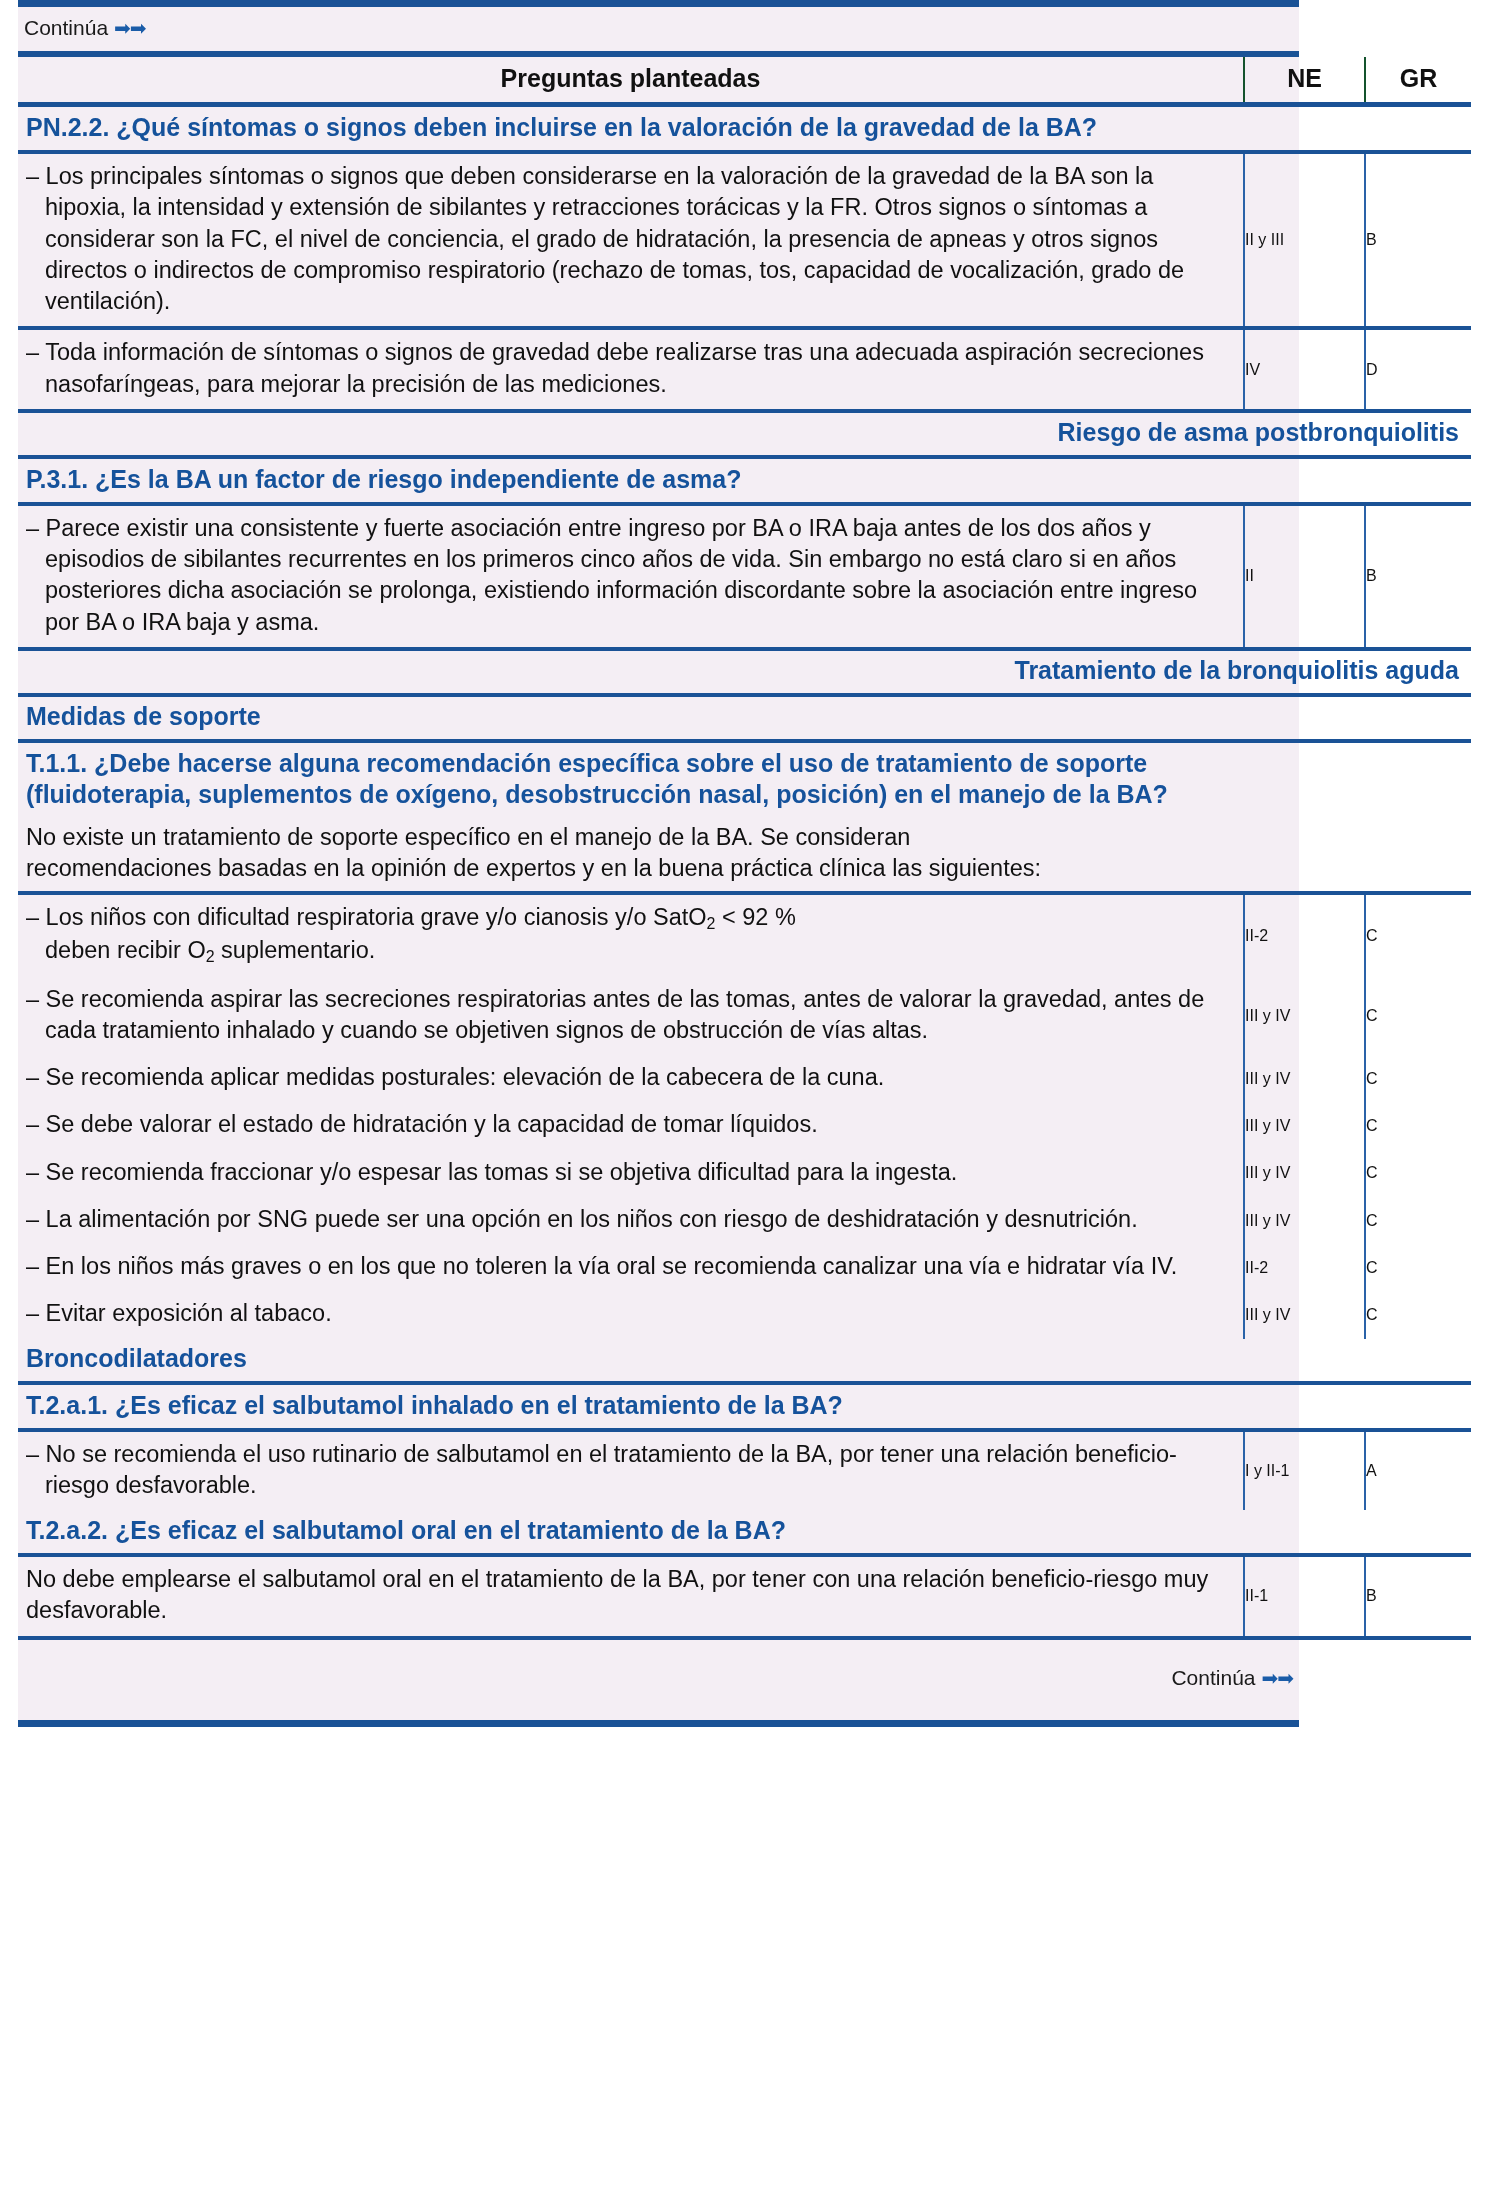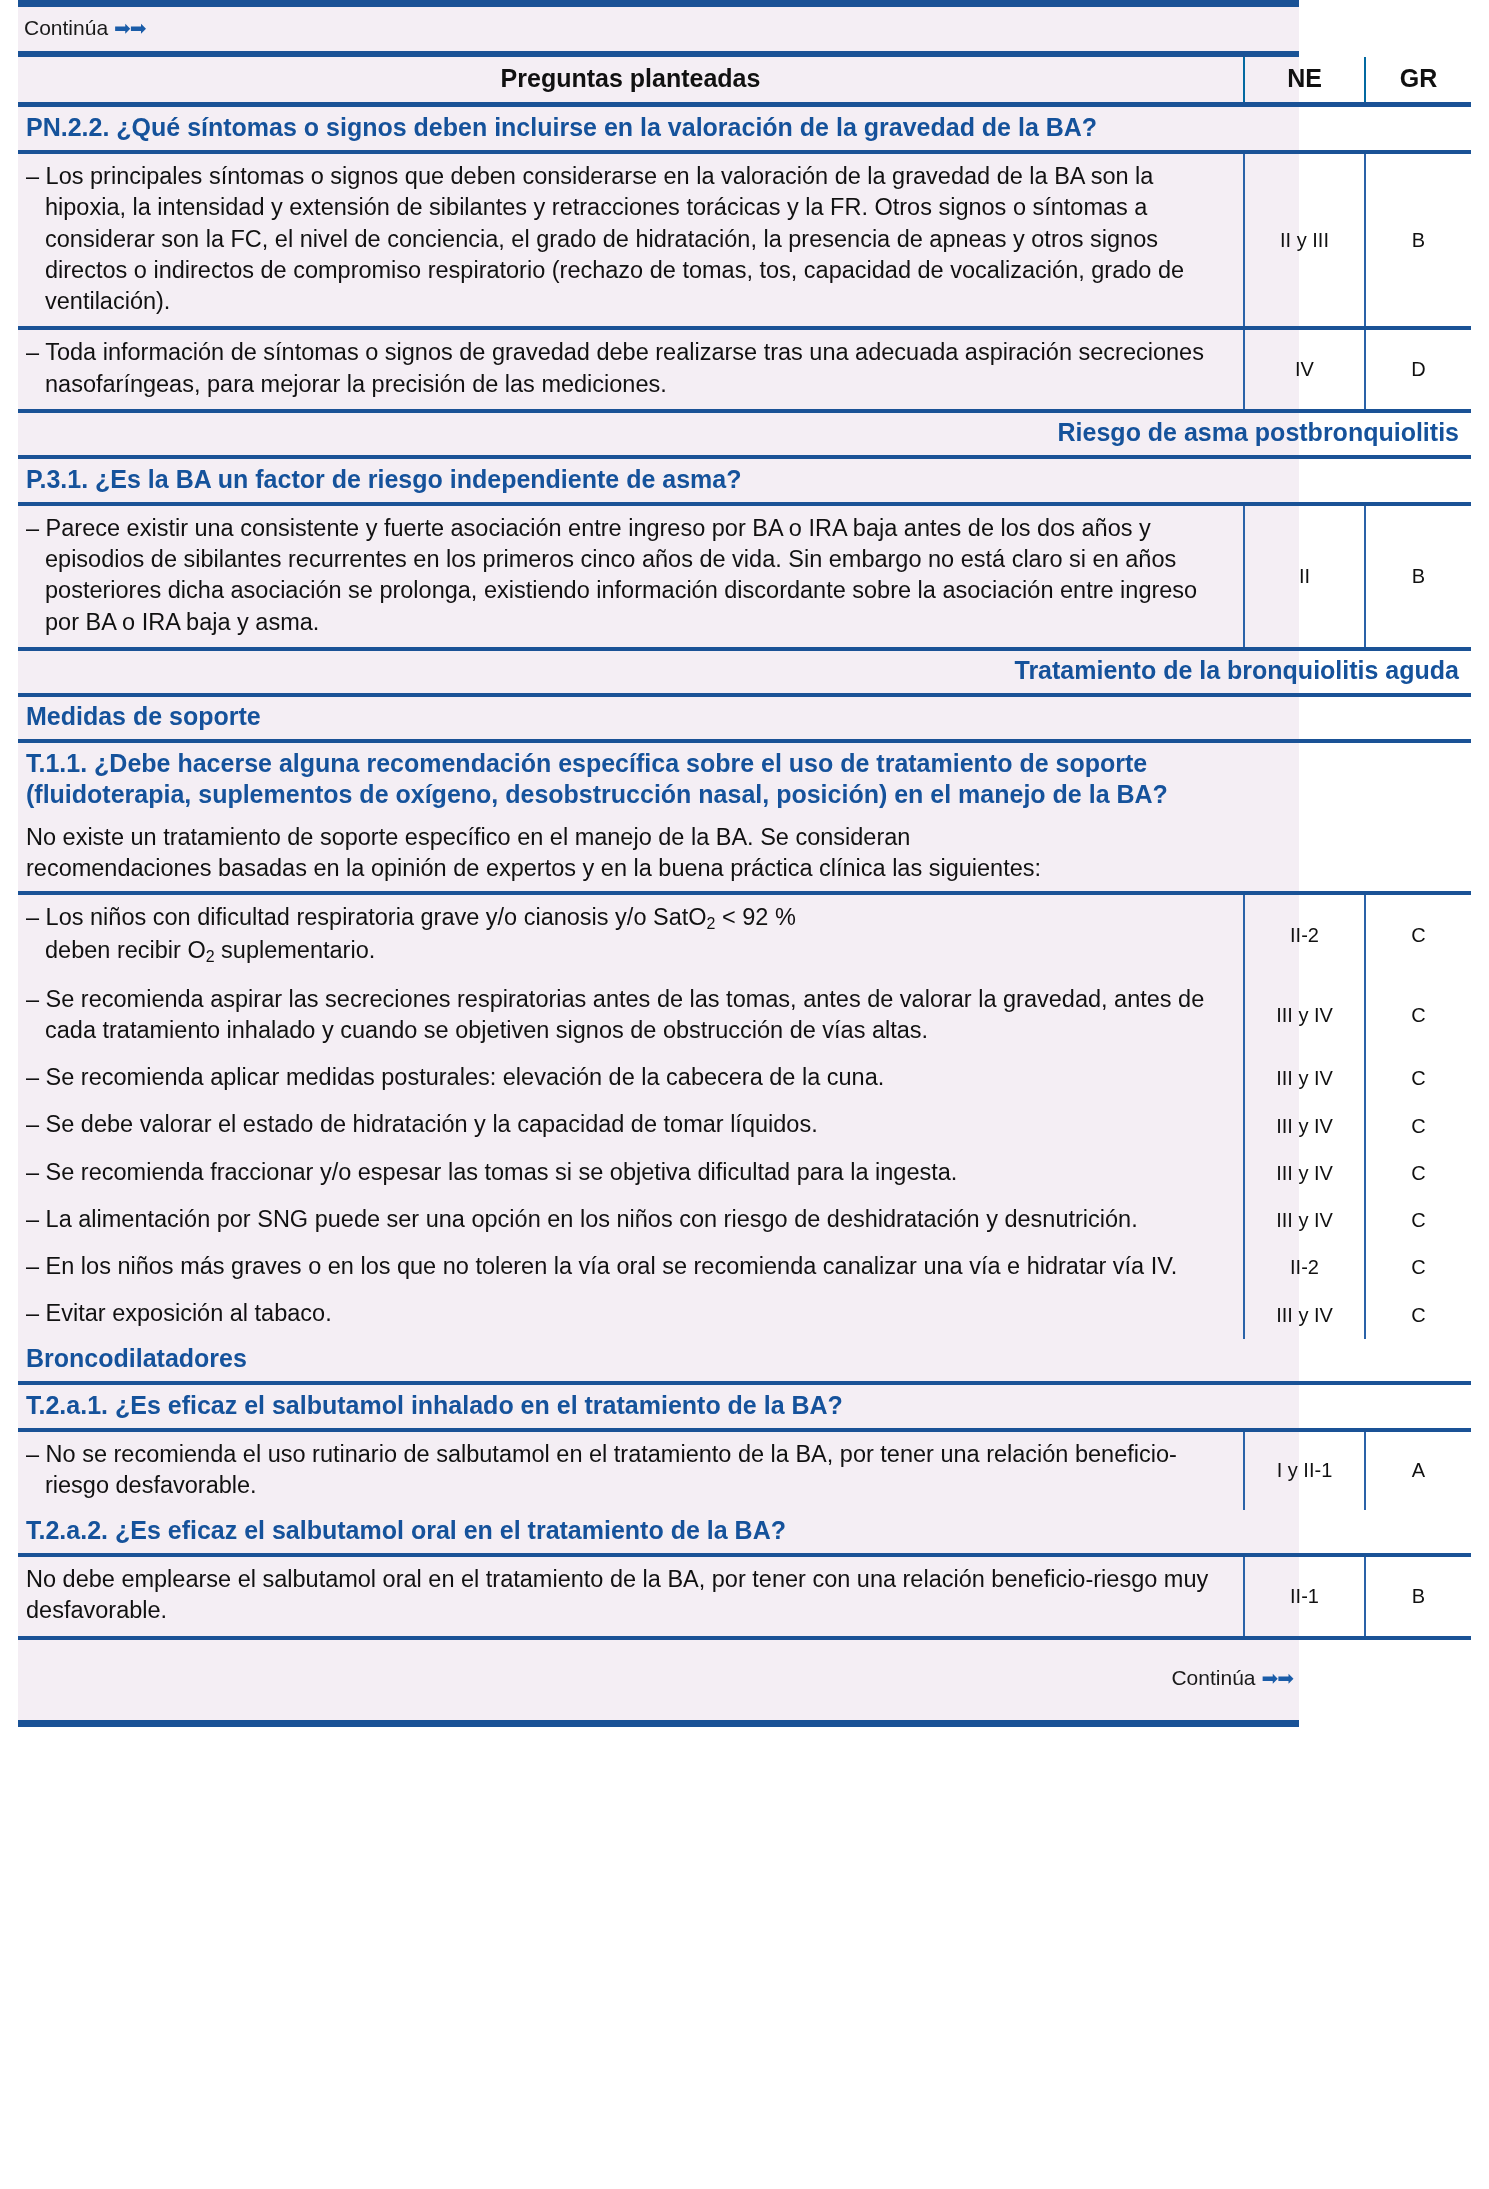--- a/index.html
+++ b/index.html
@@ -71,21 +71,21 @@
   
   .hdr th {
     text-align: center;
     font-weight: bold;
     font-size: 25px;
     padding: 7px 0 9px 0;
     color: #111111;
     border-bottom: 5px solid #1a5296;
     margin-left: 24px;
   }
-  .hdr th.ne, .hdr th.gr { border-left: 2px solid #0369a1; }
+  .hdr th.ne, .hdr th.gr { border-left: 2px solid #14532d; }
 
   
   td.qhead {
     color: #15529b;
     font-weight: bold;
     font-size: 25px;
     line-height: 1.24;
     padding: 5px 8px 7px 8px;
     border-bottom: 4px solid #1a5296;
     border-top: 0;
@@ -119,23 +119,23 @@
     line-height: 1.33;
     color: #111111;
   }
   td.rec .bullet-line {
     text-indent: -19px;
     padding-left: 19px;
   }
   td.rec.plain .bullet-line { text-indent: 0; padding-left: 0; }
 
   td.lvl, td.grd {
-    text-align: center;
+    text-align: left;
     border-left: 2px solid #2a62a8;
-    font-size: 20px;
+    font-size: 16px;
     color: #111111;
     white-space: nowrap;
   }
 
   tr.rowline > td { border-bottom: 4px solid #1a5296; }
   tr.lastrow > td { border-bottom: 4px solid #1a5296; }
 
   
   td.intro {
     padding: 5px 8px 7px 8px;

